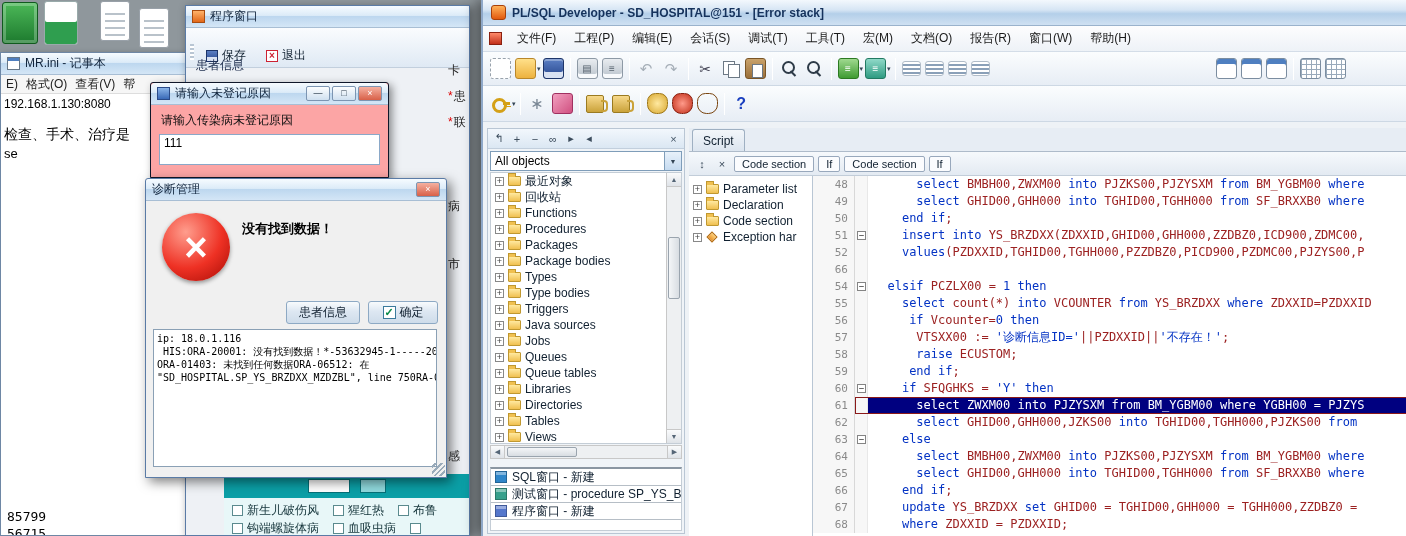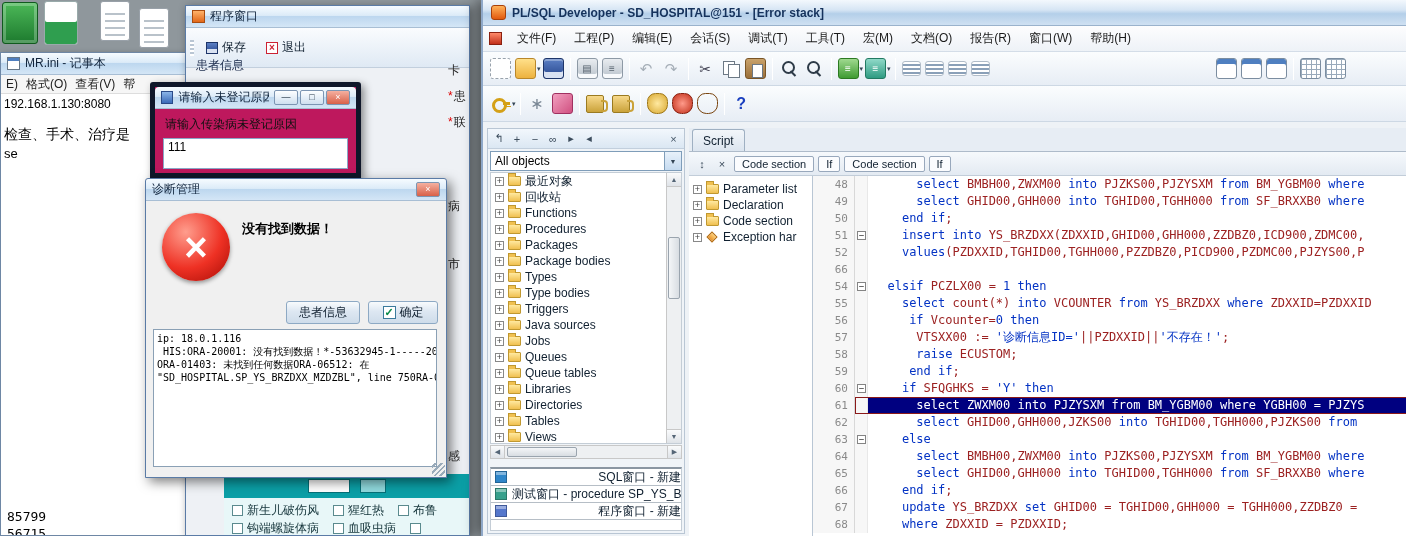--- a/index.html
+++ b/index.html
@@ -41,40 +41,40 @@
   .np-body{position:relative;height:441px;background:#fff;font-size:12px;color:#000;}
   .np-line1{position:absolute;left:3px;top:3px;white-space:nowrap;}
   .np-big{position:absolute;left:3px;top:32px;font-size:14px;white-space:nowrap;}
   .np-big2{position:absolute;left:3px;top:52px;font-size:13px;}
   .np-nums{position:absolute;left:6px;top:414px;font-size:13px;line-height:17px;font-family:"DejaVu Sans Mono",monospace;}
 
   
   .infect{left:185px;top:5px;width:285px;height:531px;background:#eef1f5;border:1px solid #5a7ba6;
       box-shadow:2px 2px 8px rgba(0,0,0,.4);z-index:2;overflow:hidden;}
   .if-icon{width:13px;height:13px;background:linear-gradient(#ffb36a,#e2681a);border:1px solid #a84c10;}
-  .if-toolbar{height:40px;display:flex;align-items:center;gap:4px;padding:16px 4px;
+  .if-toolbar{height:40px;display:flex;align-items:flex-start;gap:4px;padding:16px 4px;
       background:linear-gradient(#fafcfe,#dfe9f4);border-bottom:1px solid #c2cfdd;}
   .if-grip{width:4px;height:16px;background:repeating-linear-gradient(#b9c6d4 0 2px,#fff 2px 4px);}
   .if-btn{display:flex;align-items:center;gap:4px;font-size:12px;color:#102030;padding:2px 7px;border:1px solid transparent;border-radius:2px;}
   .mini-save{width:12px;height:12px;background:linear-gradient(#5b7fc4,#26458c);border:1px solid #1d3569;
       box-shadow:inset 0 -4px 0 #d9e2f2;}
   .mini-exit{width:12px;height:12px;background:#fff;border:1px solid #c23;color:#c23;font-size:10px;line-height:10px;text-align:center;font-weight:bold;}
   .sec-label{position:absolute;left:10px;top:51px;font-size:12px;color:#203050;}
   .frag{position:absolute;left:262px;width:26px;font-size:12px;color:#222;white-space:nowrap;overflow:hidden;}
   .red-star{color:#d00;margin-right:1px;}
   .teal-band{position:absolute;left:38px;right:0;top:468px;height:24px;background:#0b9fa6;}
   .tb-box1{position:absolute;left:84px;top:5px;width:42px;height:14px;background:#fff;border:1px solid #067077;}
   .tb-box2{position:absolute;left:136px;top:5px;width:26px;height:14px;background:#8fd9dd;border:1px solid #067077;}
   .dis-rows{position:absolute;left:38px;right:0;top:492px;bottom:0;background:#e8f7f8;padding:3px 0 0 8px;font-size:12px;color:#14343a;}
   .dis-row{display:flex;align-items:center;gap:14px;height:18px;white-space:nowrap;}
   .dis-item{display:flex;align-items:center;gap:4px;}
   .chk{width:11px;height:11px;background:#fff;border:1px solid #5a8a8e;flex:0 0 11px;}
 
   
-  .dlg-reason{left:150px;top:82px;width:211px;height:96px;background:#be185d;border:5px solid #0f172a;
+  .dlg-reason{left:150px;top:82px;width:239px;height:96px;background:#fca5a5;border:1px solid #0f172a;
       box-shadow:3px 3px 9px rgba(0,0,0,.45);z-index:30;border-radius:3px 3px 0 0;}
   .rd-icon{width:13px;height:13px;background:linear-gradient(#8ab4e8,#3a6ab8);border:1px solid #2a4a88;}
   .rd-label{margin:7px 0 0 10px;font-size:12px;color:#111;}
   .rd-input{margin:5px 8px 0 8px;height:31px;background:#fff;border:1px solid #8aa8c8;font-size:12px;padding:1px 4px;color:#000;}
 
   
   .dlg-error{left:145px;top:178px;width:302px;height:300px;background:#f0f0f0;border:1px solid #5a7ba6;
       box-shadow:4px 4px 12px rgba(0,0,0,.5);z-index:40;border-radius:3px 3px 0 0;}
   .err-icon{position:absolute;left:16px;top:34px;width:68px;height:68px;border-radius:50%;
       background:radial-gradient(circle at 35% 28%,#ff9d8d,#ee3124 55%,#a50b04);
@@ -164,21 +164,21 @@
   .vs-btn.down{position:absolute;bottom:0;left:0;right:0;border-top:1px solid #c8c8c8;border-bottom:none;}
   .vs-thumb{position:absolute;left:1px;right:1px;top:64px;height:62px;background:linear-gradient(90deg,#f4f6f8,#d8dde2);border:1px solid #9aa4ae;border-radius:2px;}
   .obr-hscroll{height:14px;margin:1px 2px 0;background:#eef0f2;border:1px solid #c8c8c8;position:relative;}
   .hs-btn{position:absolute;top:0;bottom:0;width:14px;display:flex;align-items:center;justify-content:center;font-size:7px;color:#567;background:linear-gradient(#fafbfc,#dfe3e8);}
   .hs-btn.left{left:0;border-right:1px solid #c8c8c8;}
   .hs-btn.right{right:0;border-left:1px solid #c8c8c8;}
   .hs-thumb{position:absolute;left:16px;top:1px;bottom:1px;width:70px;background:linear-gradient(#f4f6f8,#d8dde2);border:1px solid #9aa4ae;border-radius:2px;}
   .obr-split{height:8px;}
   .obr-winlist{flex:1;background:#fff;border:1px solid #c4cdd6;border-top:2px solid #8a96a2;margin:0 2px 2px;}
   .wl-row{height:17px;display:flex;align-items:center;gap:5px;padding-left:4px;font-size:12px;color:#102030;
-      border-bottom:1px solid #b6bec6;white-space:nowrap;overflow:hidden;justify-content:space-between;}
+      border-bottom:1px solid #b6bec6;white-space:nowrap;overflow:hidden;}
   .wl-ico{width:12px;height:12px;flex:0 0 12px;border:1px solid rgba(0,0,0,.25);box-shadow:inset 0 3px 0 rgba(255,255,255,.4);}
   .wli-0{background:#2f86c9;}
   .wli-1{background:#37a08c;}
   .wli-2{background:#5577cc;}
 
   
   .edt{position:absolute;left:206px;top:128px;right:0;bottom:0;display:flex;flex-direction:column;}
   .edt-tabs{height:24px;display:flex;align-items:flex-end;background:#e7edf4;border-bottom:1px solid #aebbca;padding-left:3px;}
   .etab{height:22px;display:flex;align-items:center;gap:5px;padding:0 10px;font-size:12px;color:#102030;
       border:1px solid #9fb0c2;border-bottom:none;background:linear-gradient(#f2f6fa,#dce5ef);margin-right:2px;border-radius:3px 3px 0 0;}

